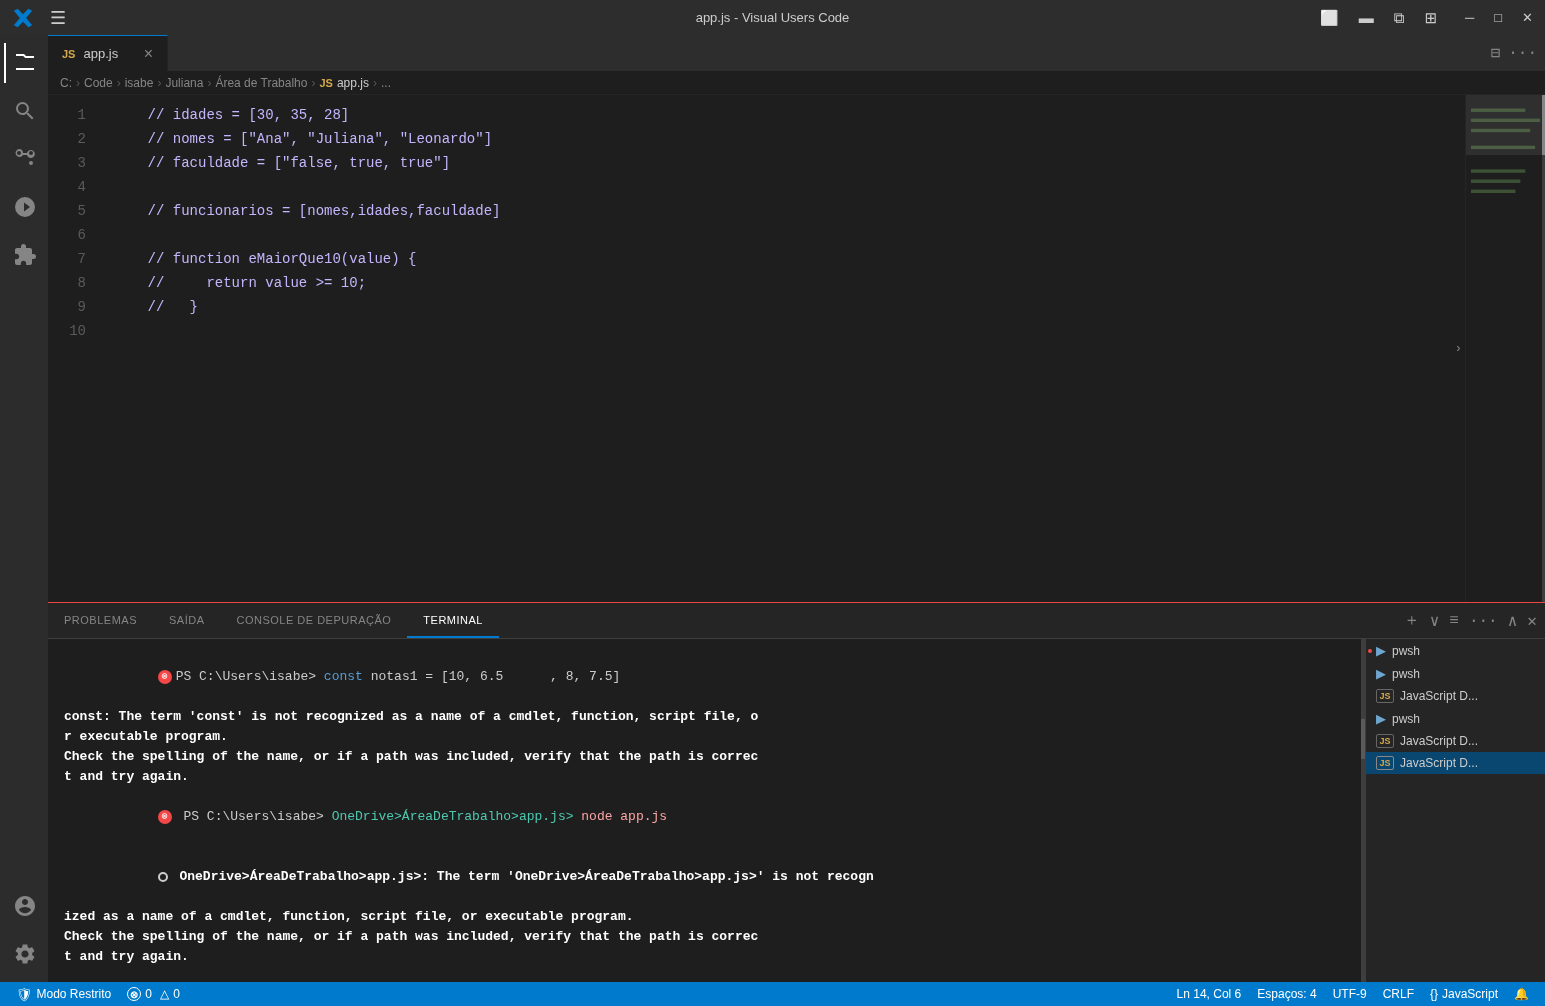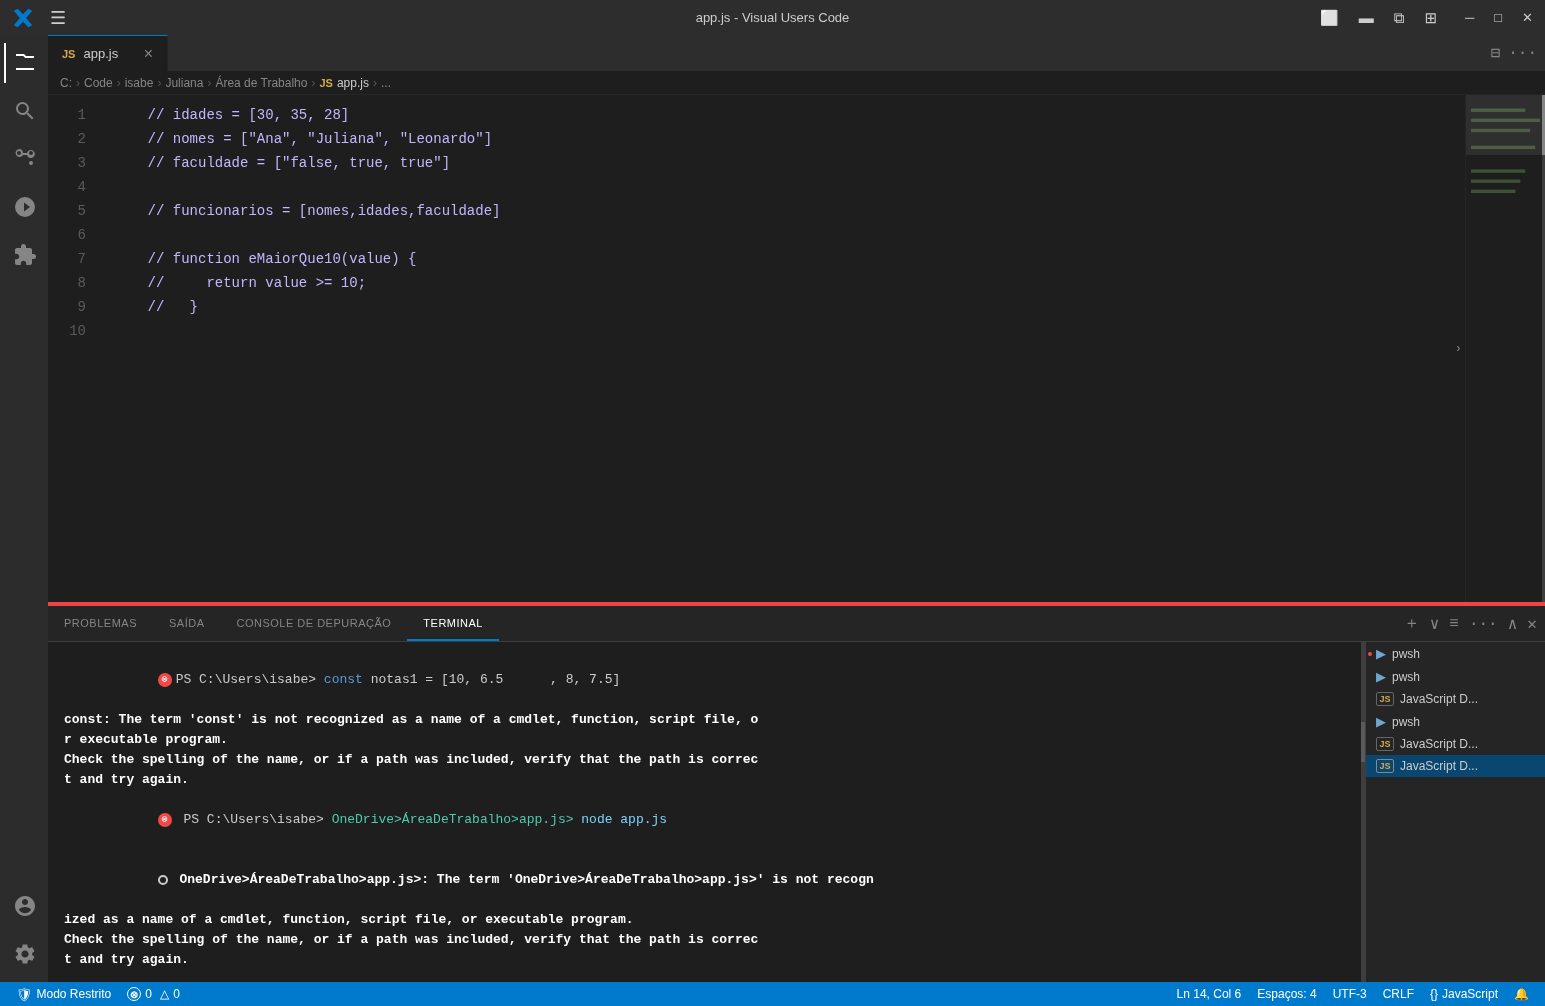--- a/index.html
+++ b/index.html
@@ -255,21 +255,21 @@
       z-index: 10;
     }
 
     
     #panel-area {
       height: 380px;
       background: #1e1e1e;
       display: flex;
       flex-direction: column;
       flex-shrink: 0;
-      border-top: 4px solid #ef4444;
+      border-top: 1px solid #ef4444;
     }
 
     
     #panel-tabs {
       height: 36px;
       background: #252526;
       display: flex;
       align-items: stretch;
       flex-shrink: 0;
       border-bottom: 1px solid #3e3e3e;
@@ -582,21 +582,21 @@
           <div class="term-line">
             <span class="term-error-icon">⊗</span><span class="term-prompt">PS C:\Users\isabe&gt;</span><span style="color:#569cd6;"> const</span><span style="color:#cccccc;"> notas1 = [10, 6.5      , 8, 7.5]</span>
           </div>
 
           <div class="term-line term-error">const: The term 'const' is not recognized as a name of a cmdlet, function, script file, o</div>
           <div class="term-line term-error">r executable program.</div>
           <div class="term-line term-error">Check the spelling of the name, or if a path was included, verify that the path is correc</div>
           <div class="term-line term-error">t and try again.</div>
 
           <div class="term-line">
-            <span class="term-error-icon">⊗</span><span class="term-prompt"> PS C:\Users\isabe&gt;</span><span style="color:#4ec9b0;"> OneDrive&gt;ÁreaDeTrabalho&gt;app.js&gt;</span><span style="color:#7dd3fc;"> node app.js</span>
+            <span class="term-error-icon">⊗</span><span class="term-prompt"> PS C:\Users\isabe&gt;</span><span style="color:#4ec9b0;"> OneDrive&gt;ÁreaDeTrabalho&gt;app.js&gt;</span><span style="color:#fca5a5;"> node app.js</span>
           </div>
 
           <div class="term-line">
             <span class="term-warn-icon"></span><span class="term-error"> OneDrive&gt;ÁreaDeTrabalho&gt;app.js&gt;: The term 'OneDrive&gt;ÁreaDeTrabalho&gt;app.js&gt;' is not recogn</span>
           </div>
           <div class="term-line term-error">ized as a name of a cmdlet, function, script file, or executable program.</div>
           <div class="term-line term-error">Check the spelling of the name, or if a path was included, verify that the path is correc</div>
           <div class="term-line term-error">t and try again.</div>
 
           <div class="term-line">
@@ -659,21 +659,21 @@
     <span>0</span>
   </div>
   <div class="status-sep"></div>
   <div class="status-item">
     <span>Ln 14, Col 6</span>
   </div>
   <div class="status-item">
     <span>Espaços: 4</span>
   </div>
   <div class="status-item">
-    <span>UTF-3</span>
+    <span>UTF-9</span>
   </div>
   <div class="status-item">
     <span>CRLF</span>
   </div>
   <div class="status-item">
     <span>{}</span>
     <span>JavaScript</span>
   </div>
   <div class="status-item">
     <span>🔔</span>

